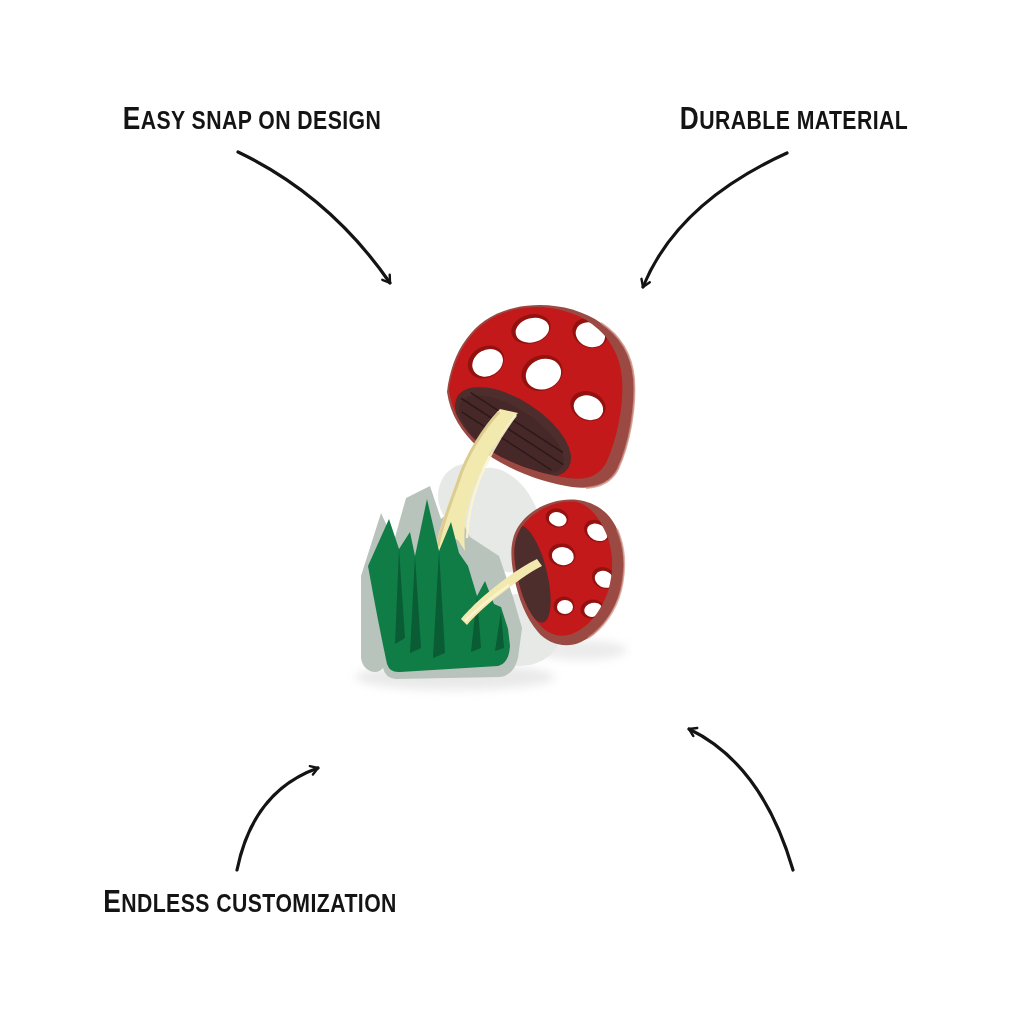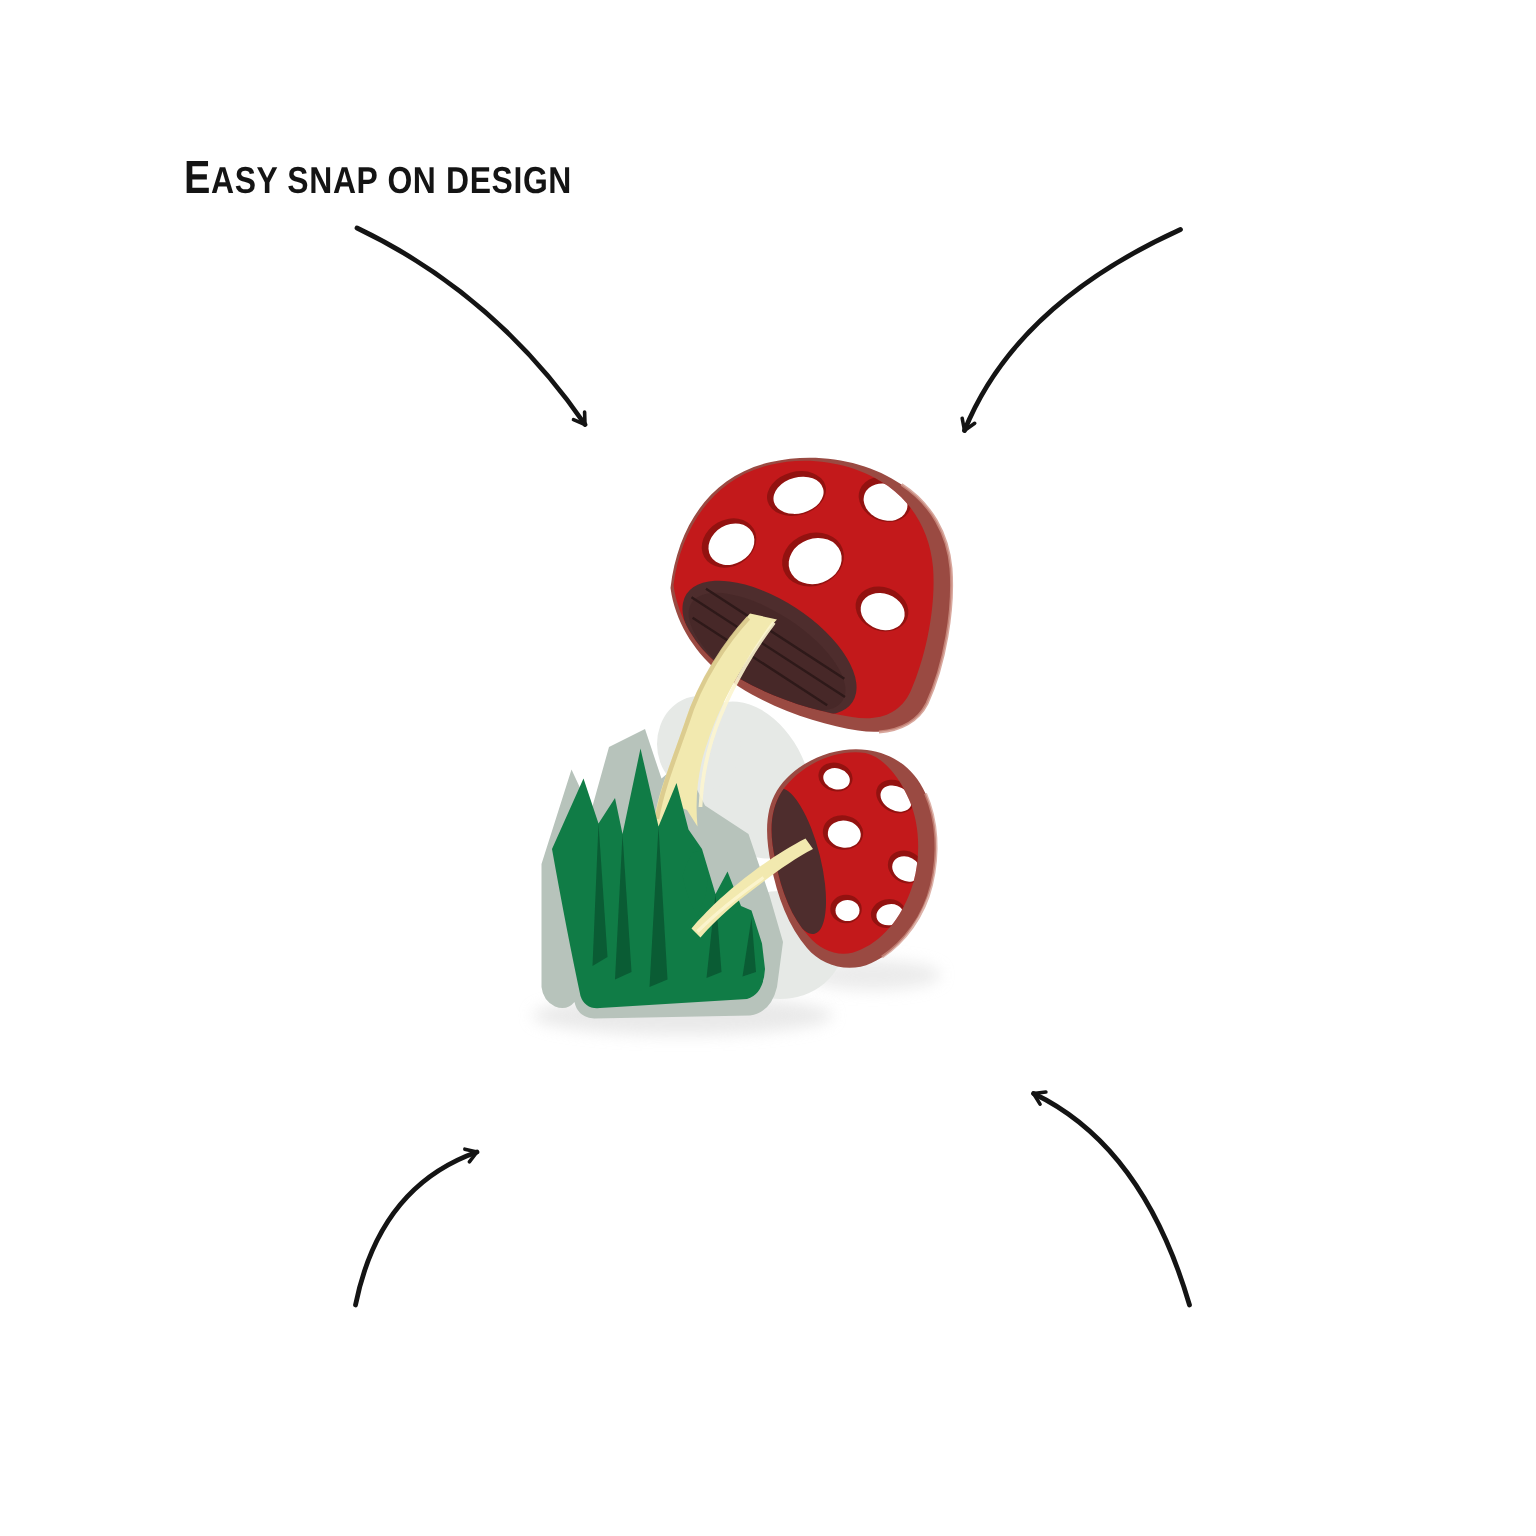--- a/index.html
+++ b/index.html
@@ -183,14 +183,20 @@
         <path d="M465,621 C476,610 492,597 509,585" fill="none" stroke="var(--stem-highlight,#FCF5CF)" stroke-width="2.2" opacity="0.9"></path>
       </g>
 
       <path d="M455,584 Q461,564 467,568 Q473,576 471,595 L465,611 Q458,599 455,584 Z" fill="var(--grass-green,#107C46)"></path>
     </g>
   </svg>
 
   <div class="label pos-tl">
     <span class="label-inner">Easy snap on design</span>
   </div>
+  <div class="label pos-tr">
+    <span class="label-inner">Durable material</span>
+  </div>
+  <div class="label pos-bl">
+    <span class="label-inner">Endless customization</span>
+  </div>
 
 </div>
 
 </body></html>

